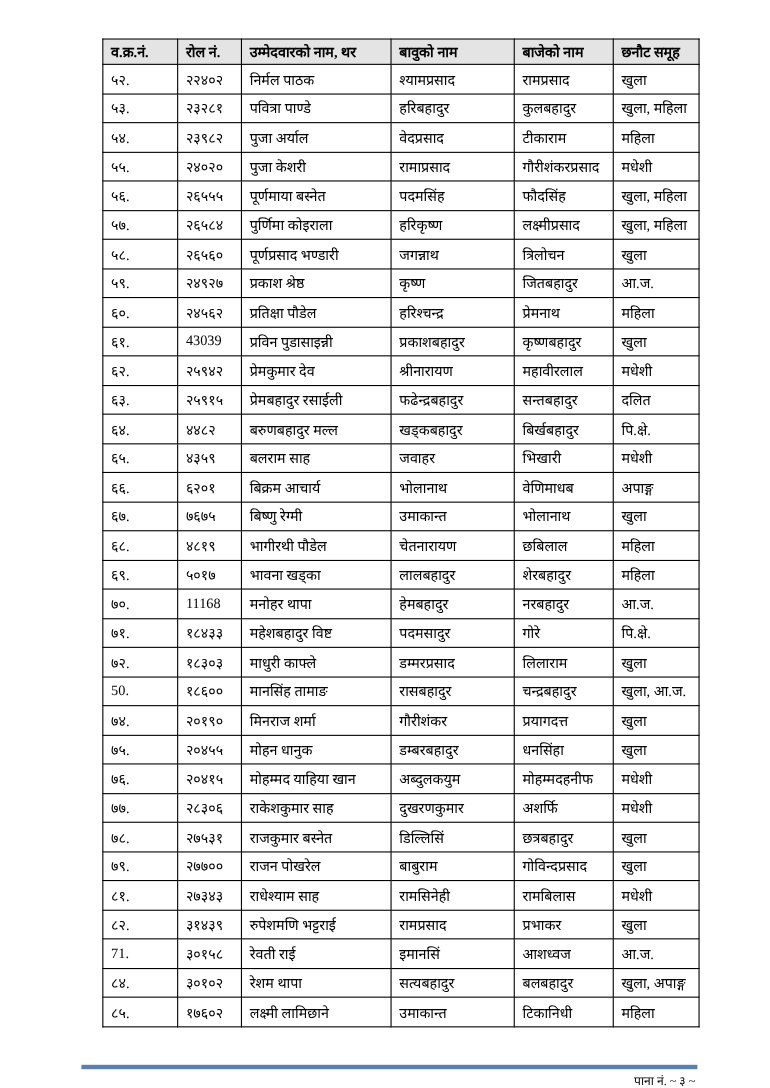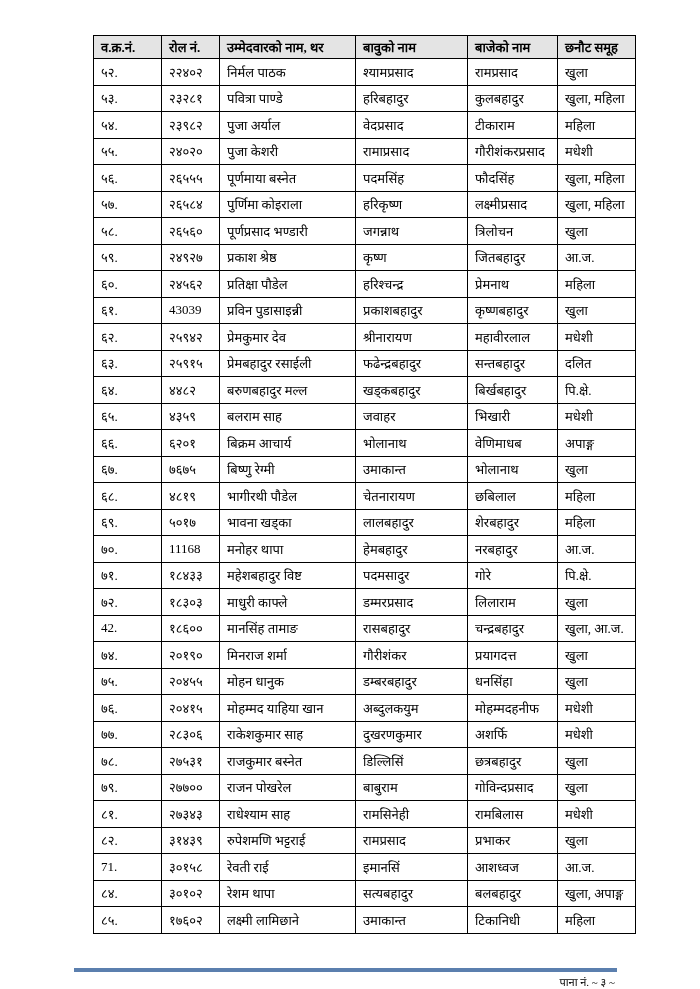--- a/index.html
+++ b/index.html
@@ -47,21 +47,21 @@
   table.roster th:nth-child(1), table.roster td:nth-child(1) { width: 68px; }
   table.roster th:nth-child(2), table.roster td:nth-child(2) { width: 58px; }
   table.roster th:nth-child(3), table.roster td:nth-child(3) { width: 136px; }
   table.roster th:nth-child(4), table.roster td:nth-child(4) { width: 112px; }
   table.roster th:nth-child(5), table.roster td:nth-child(5) { width: 90px; }
   table.roster th:nth-child(6), table.roster td:nth-child(6) { width: 78px; }
 
   .footer {
     position: absolute;
     left: 74px;
-    right: 83px;
+    right: 66px;
     top: 968px;
   }
   .footer-rule {
     height: 4px;
     background: #5b7fae;
   }
   .footer-text {
     text-align: right;
     font-size: 11px;
     margin-top: 2px;
@@ -247,21 +247,21 @@
         </tr>
         <tr>
           <td>७२.</td>
           <td>१८३०३</td>
           <td>माधुरी काफ्ले</td>
           <td>डम्मरप्रसाद</td>
           <td>लिलाराम</td>
           <td>खुला</td>
         </tr>
         <tr>
-          <td>42.</td>
+          <td>50.</td>
           <td>१८६००</td>
           <td>मानसिंह तामाङ</td>
           <td>रासबहादुर</td>
           <td>चन्द्रबहादुर</td>
           <td>खुला, आ.ज.</td>
         </tr>
         <tr>
           <td>७४.</td>
           <td>२०१९०</td>
           <td>मिनराज शर्मा</td>

